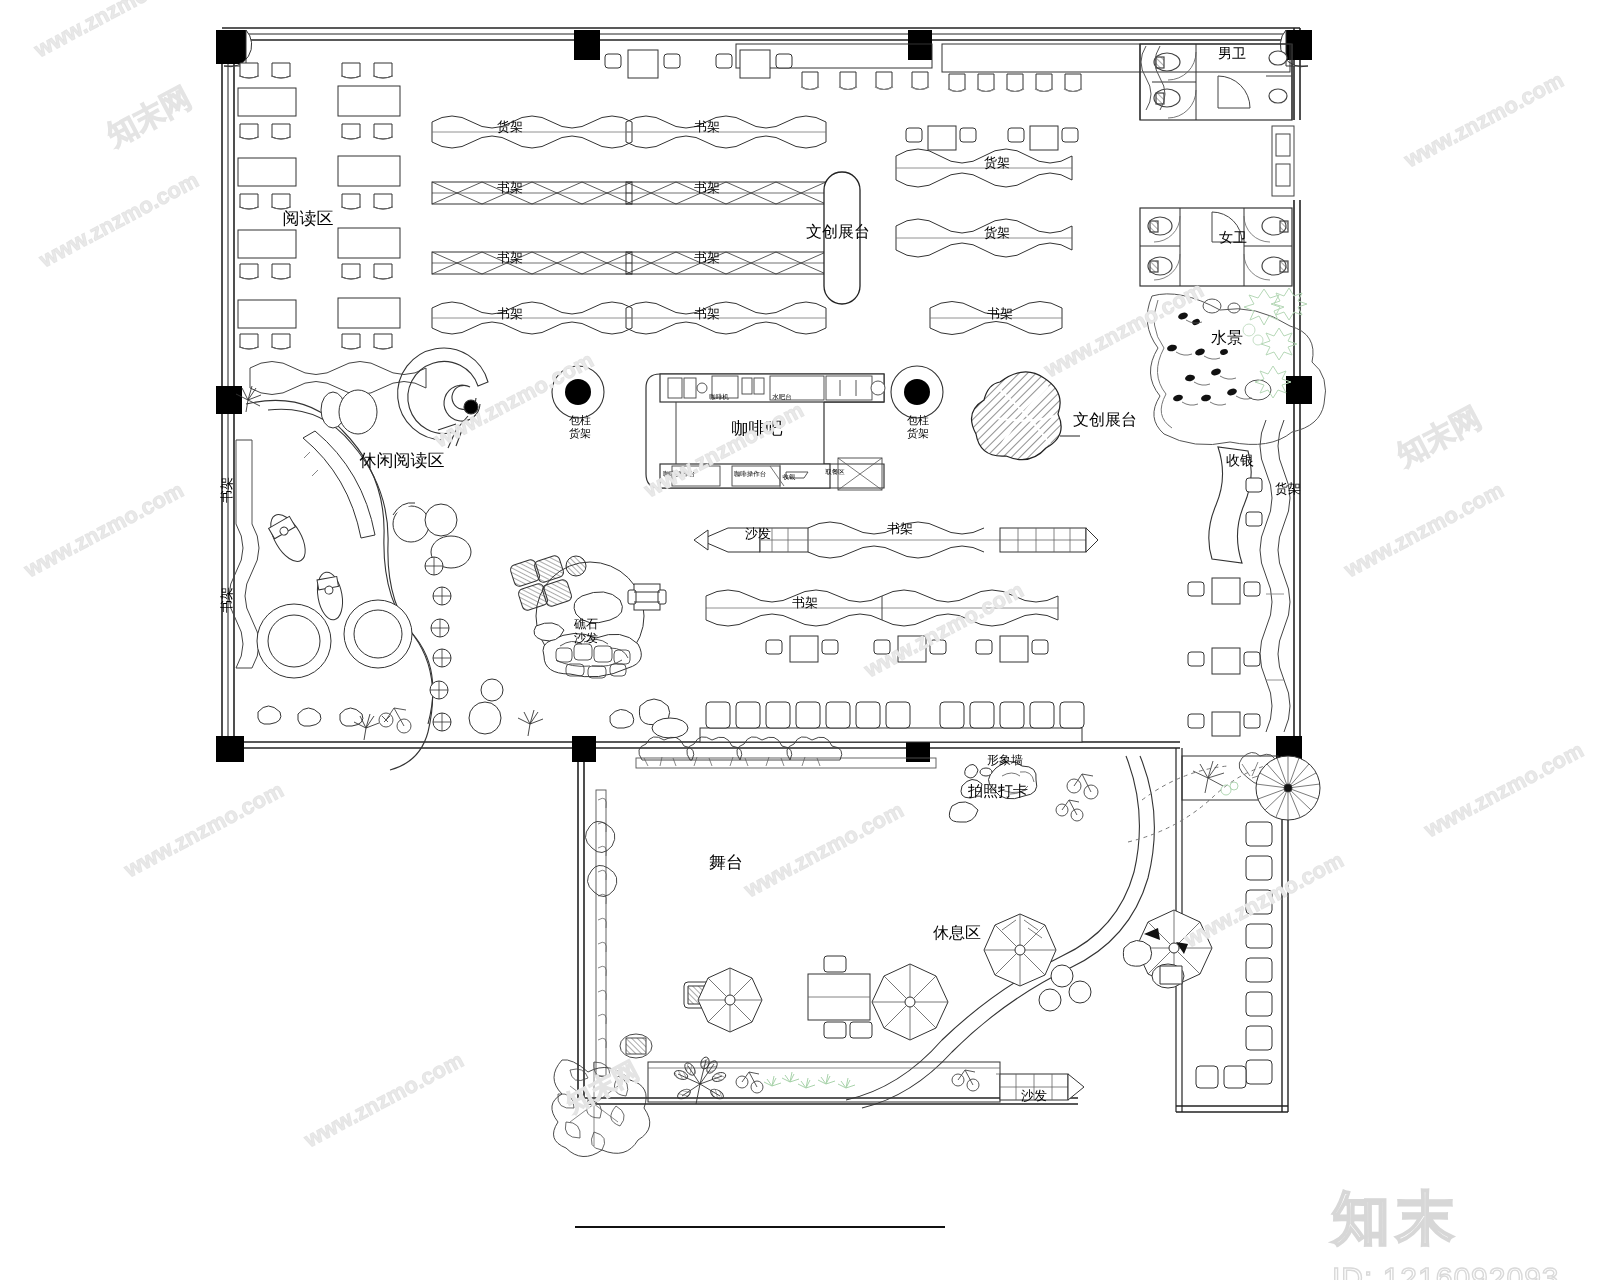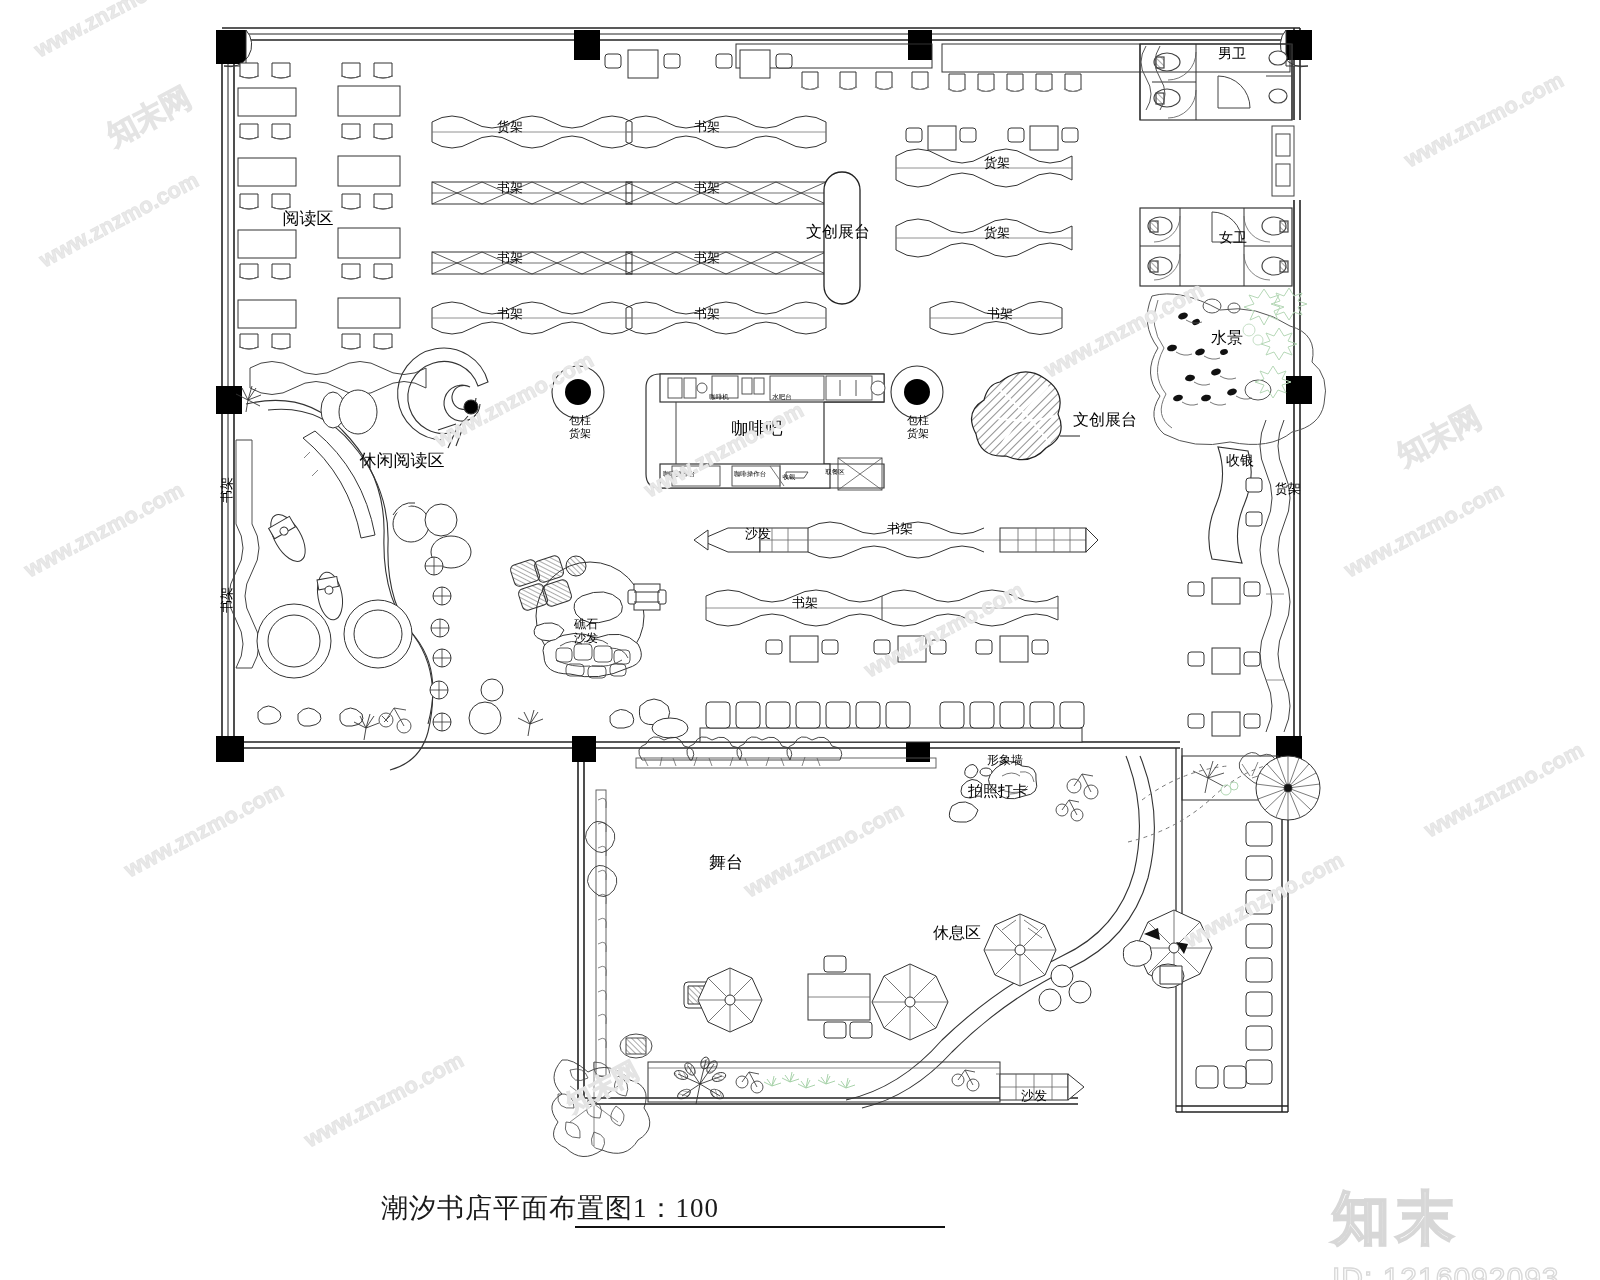--- a/index.html
+++ b/index.html
@@ -860,21 +860,20 @@
   <div class="wm" style="left:1180px;top:930px;transform:rotate(-28deg);">www.znzmo.com</div>
   <div class="wm" style="left:1400px;top:150px;transform:rotate(-28deg);">www.znzmo.com</div>
   <div class="wm" style="left:1340px;top:560px;transform:rotate(-28deg);">www.znzmo.com</div>
   <div class="wm" style="left:740px;top:880px;transform:rotate(-28deg);">www.znzmo.com</div>
   <div class="wm" style="left:30px;top:40px;transform:rotate(-28deg);">www.znzmo.com</div>
   <div class="wm" style="left:1420px;top:820px;transform:rotate(-28deg);">www.znzmo.com</div>
   <div class="wm" style="left:100px;top:120px;font-size:30px;transform:rotate(-28deg);">知末网</div>
   <div class="wm" style="left:1390px;top:440px;font-size:30px;transform:rotate(-28deg);">知末网</div>
   <div class="wm" style="left:560px;top:1090px;font-size:26px;transform:rotate(-28deg);">知末网</div>
 
-  <div id="title">潮汐书店平面布置图1：100</div>
   <div id="titleline"></div>
 
   <div id="brand">
     <div id="brandlogo">知末</div>
     <div id="brandid">ID: 1216092093</div>
   </div>
 
 </div>
 
 </body></html>

